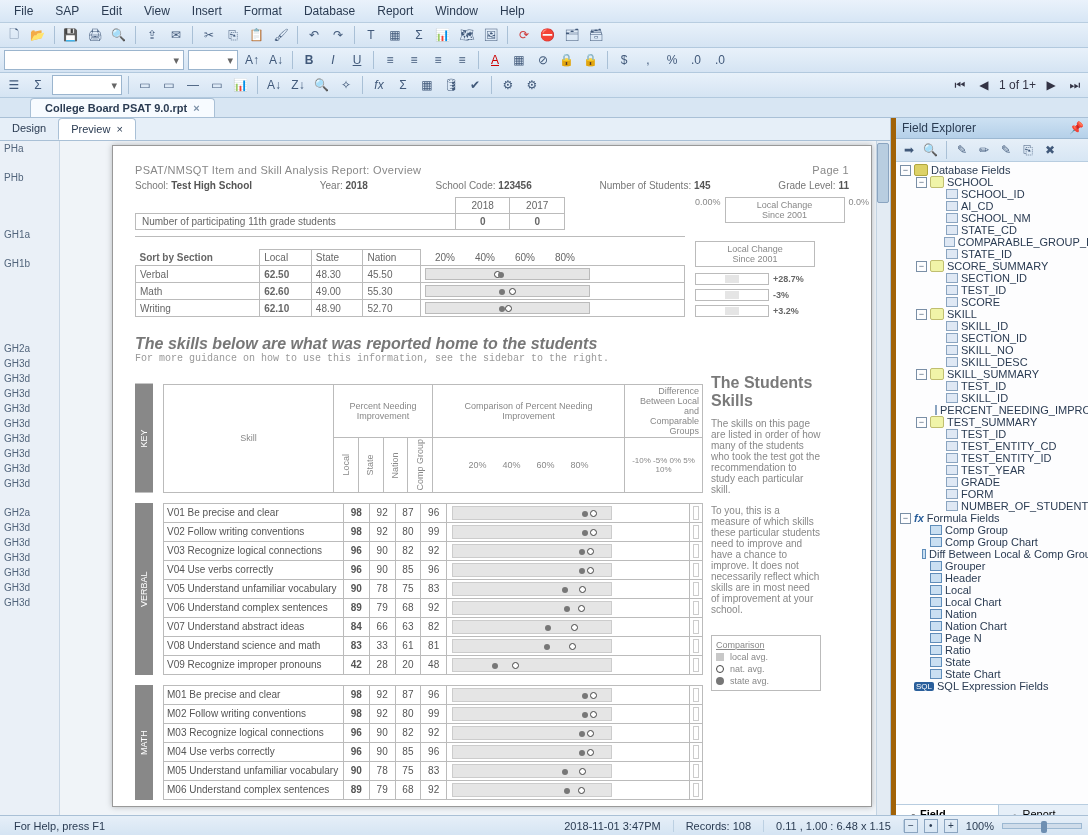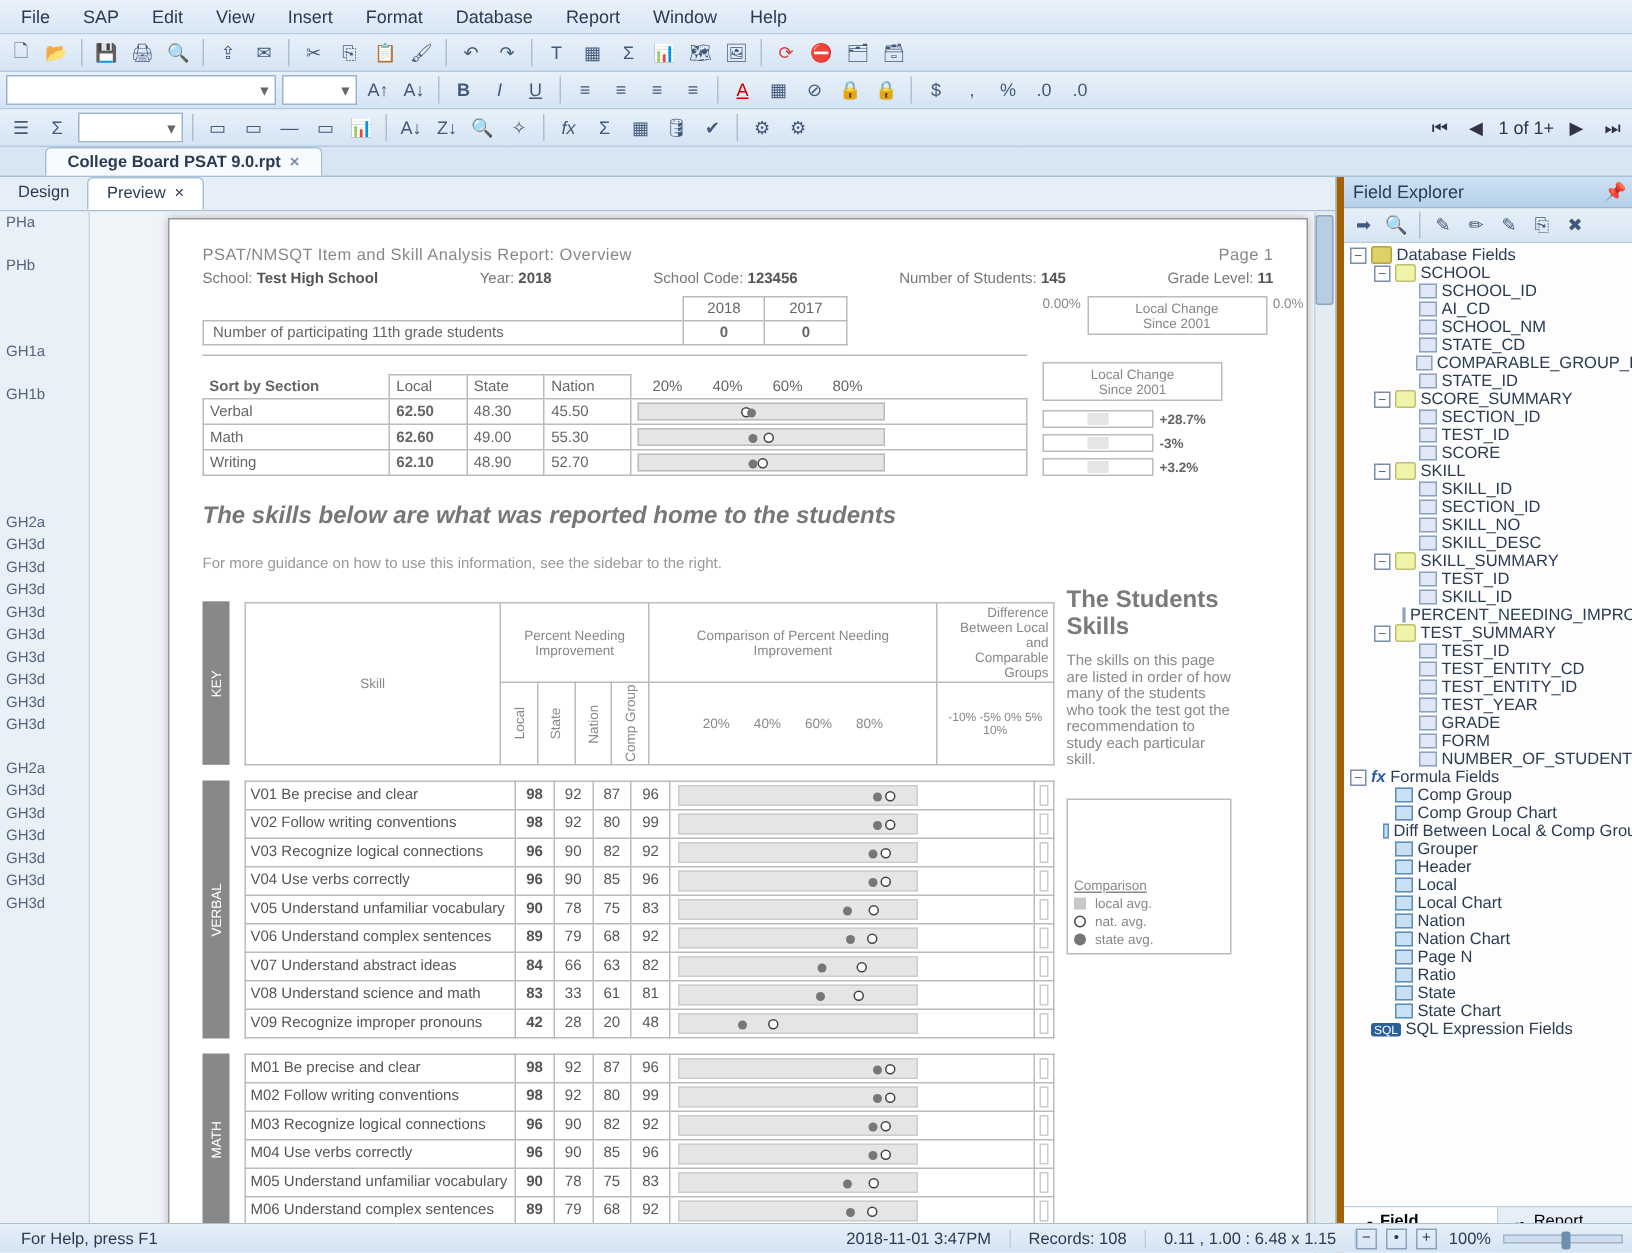--- a/index.html
+++ b/index.html
@@ -186,21 +186,21 @@
 .sparkbar .solid { position:absolute; top:3px; width:6px; height:6px; background:#777; border-radius:50%; }
 .diffblock {
   width: 74px; height: 12px; border:1px solid #bbb;
   display:flex; align-items:center; justify-content:center;
 }
 .diffblock .mini { width:14px; height:8px; background:#e5e5e5; }
 .skills-h {
   font-style: italic; font-weight: bold; font-size: 16px; color:#777;
   margin-top: 14px;
 }
-.skills-sub { font-size: 10px; color:#999; margin-top: 17px; }
+.skills-sub { font-size: 10px; color:#999; margin-top: 0; font-family: Liberation Mono, monospace; }
 .big-skill-row { display:flex; gap:10px; margin-top: 10px; }
 .skill-key-col {
   width: 18px; background: #888;
   color:#fff; font-size: 9px;
   display:flex; align-items:center; justify-content:center;
   writing-mode: vertical-rl; transform: rotate(180deg);
 }
 .skill-table { border-collapse: collapse; font-size: 10px; width: 540px; }
 .skill-table th, .skill-table td { border: 1px solid #bbb; padding: 1px 3px; text-align:center; color:#555; }
 .skill-table th { font-weight: normal; color:#888; font-size:9px; }
@@ -916,22 +916,23 @@
                           </div>
                         </td>
                       </tr>
                     </tbody>
                   </table>
                 </div>
               </div>
             <div class="sidebar-col">
               <h4>The Students Skills</h4>
               <p style="margin-bottom:10px;">The skills on this page are listed in order of how many of the students who took the test got the recommendation to study each particular skill.</p>
+              <p>To you, this is a measure of which skills these particular students need to improve and have a chance to improve. It does not necessarily reflect which skills are in most need of improvement at your school.</p>
               <div class="keybox" style="border:1px solid #bbb; padding:4px; margin-top:20px; font-size:9px;">
-                <div style="text-decoration:underline;margin-top:48px;">Comparison</div>
+                <div style="text-decoration:underline;">Comparison</div>
                 <div class="krow" style="display:flex;gap:6px;align-items:center;margin-top:2px;">
                     <div class="ksquare"></div>
                     <span>local avg.</span>
                   </div>
                 <div class="krow" style="display:flex;gap:6px;align-items:center;margin-top:2px;">
                     <div class="kcircleo"></div>
                     <span>nat. avg.</span>
                   </div>
                 <div class="krow" style="display:flex;gap:6px;align-items:center;margin-top:2px;">
                     <div class="kcirclef"></div>

